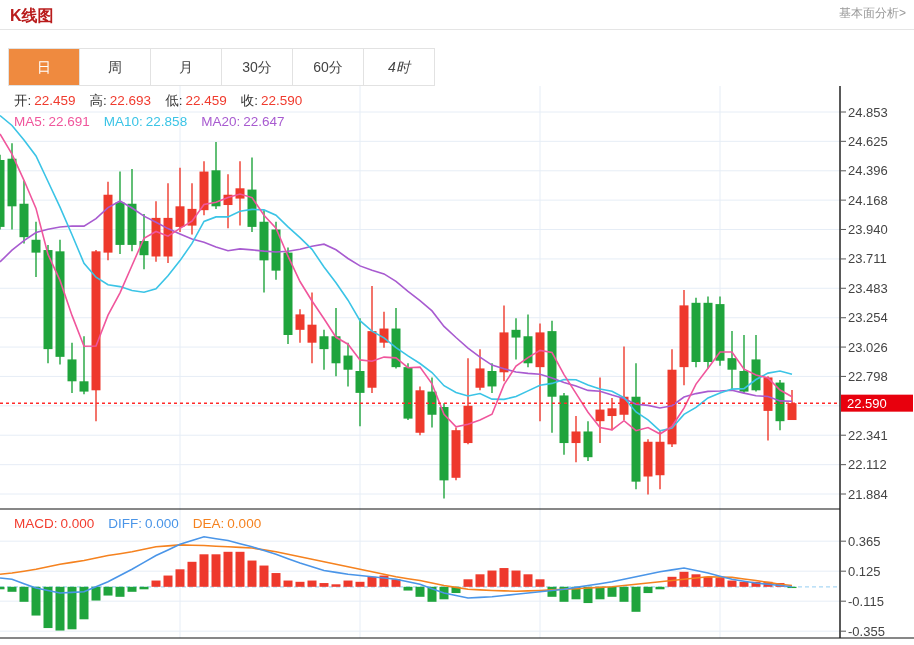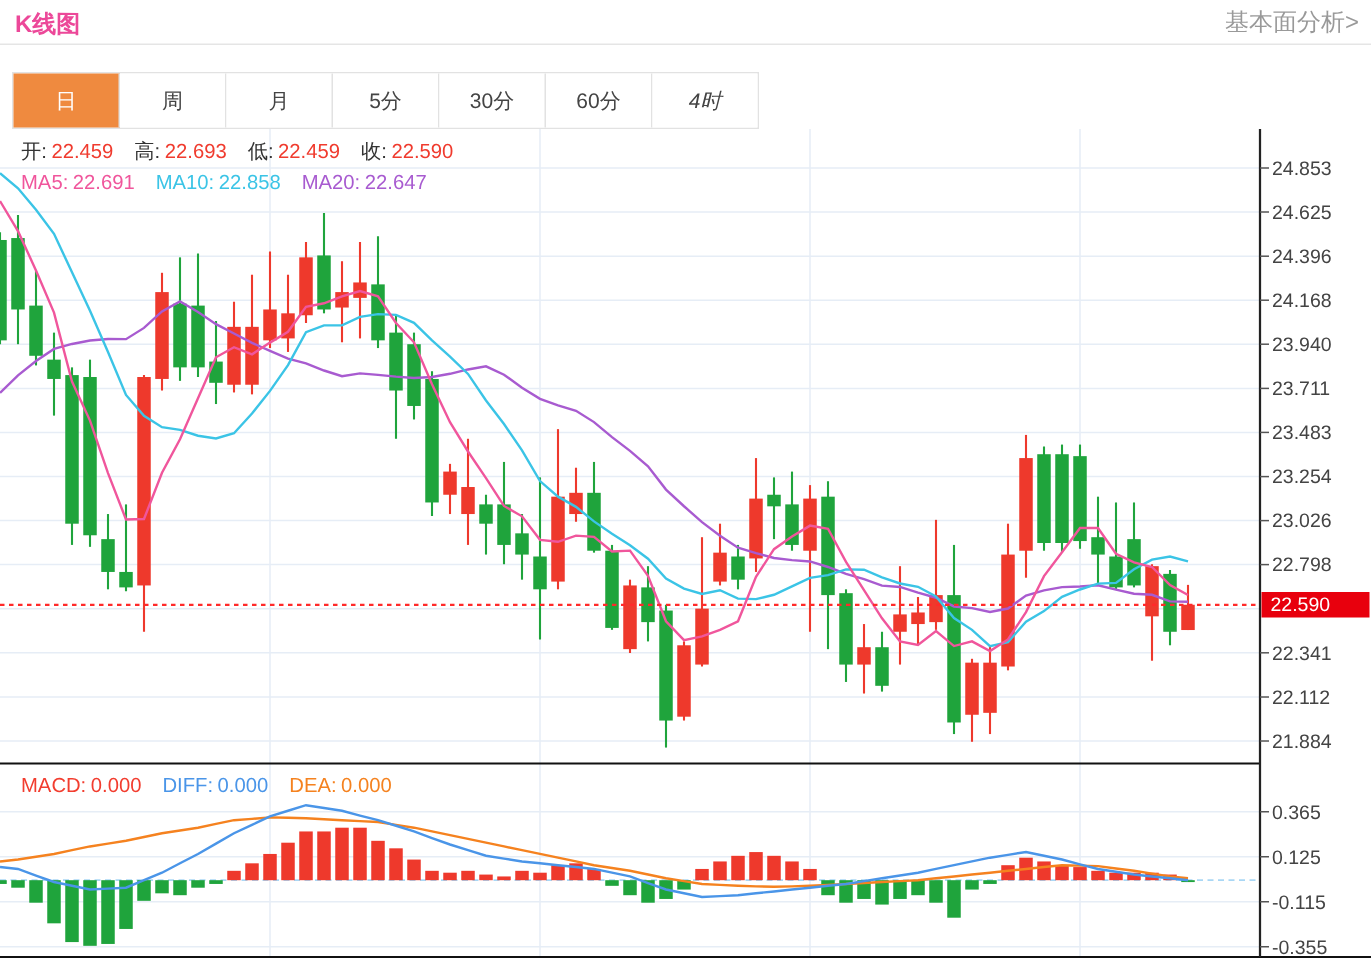--- a/index.html
+++ b/index.html
@@ -1,40 +1,39 @@
 <!DOCTYPE html>
 <html><head>
 <meta charset="utf-8">
 <style>
   html,body{margin:0;padding:0;background:#fff;width:914px;height:645px;overflow:hidden;
     font-family:"Liberation Sans","DejaVu Sans",sans-serif;}
   #app{position:relative;width:914px;height:645px;background:#fff;}
-  #page-title{position:absolute;left:10px;top:6px;font-size:16px;font-weight:bold;color:#ec4899;}
-  #analysis-link{position:absolute;right:8px;top:5px;font-size:16px;color:#999;cursor:pointer;text-decoration:none;}
+  #page-title{position:absolute;left:10px;top:6px;font-size:16px;font-weight:bold;color:#b91c1c;}
+  #analysis-link{position:absolute;right:8px;top:5px;font-size:12px;color:#999;cursor:pointer;text-decoration:none;}
   #title-divider{position:absolute;left:0;top:29px;width:914px;height:1px;background:#e5e5e5;}
   #tab-bar{position:absolute;left:8px;top:48px;display:flex;border:1px solid #e2e2e2;background:#fff;box-sizing:border-box;}
   .tab{width:70px;height:36px;line-height:36px;text-align:center;font-size:14px;color:#444;
     border-right:1px solid #e2e2e2;cursor:pointer;background:#fff;}
   .tab:last-child{border-right:none;font-style:italic;}
   .tab.selected{background:#ef8a3f;color:#fff;}
   #chart-svg{position:absolute;left:0;top:86px;}
   text{font-family:"Liberation Sans","DejaVu Sans",sans-serif;}
 </style>
 </head>
 <body>
 <div id="app">
 
   <div id="page-title">K线图</div>
   <a id="analysis-link">基本面分析&gt;</a>
   <div id="title-divider"></div>
   <div id="tab-bar">
       <div class="tab selected">日</div>
       <div class="tab">周</div>
       <div class="tab">月</div>
-      <div class="tab">5分</div>
       <div class="tab">30分</div>
       <div class="tab">60分</div>
       <div class="tab">4时</div>
     </div>
   <svg id="chart-svg" width="914" height="559" viewBox="0 86 914 559">
       <line x1="0" y1="112" x2="840" y2="112" stroke="#e6edf6" stroke-width="1"></line>
       <line x1="0" y1="141.3356200000002" x2="840" y2="141.3356200000002" stroke="#e6edf6" stroke-width="1"></line>
       <line x1="0" y1="170.79990500000008" x2="840" y2="170.79990500000008" stroke="#e6edf6" stroke-width="1"></line>
       <line x1="0" y1="200.13552500000029" x2="840" y2="200.13552500000029" stroke="#e6edf6" stroke-width="1"></line>
       <line x1="0" y1="229.47114500000004" x2="840" y2="229.47114500000004" stroke="#e6edf6" stroke-width="1"></line>

